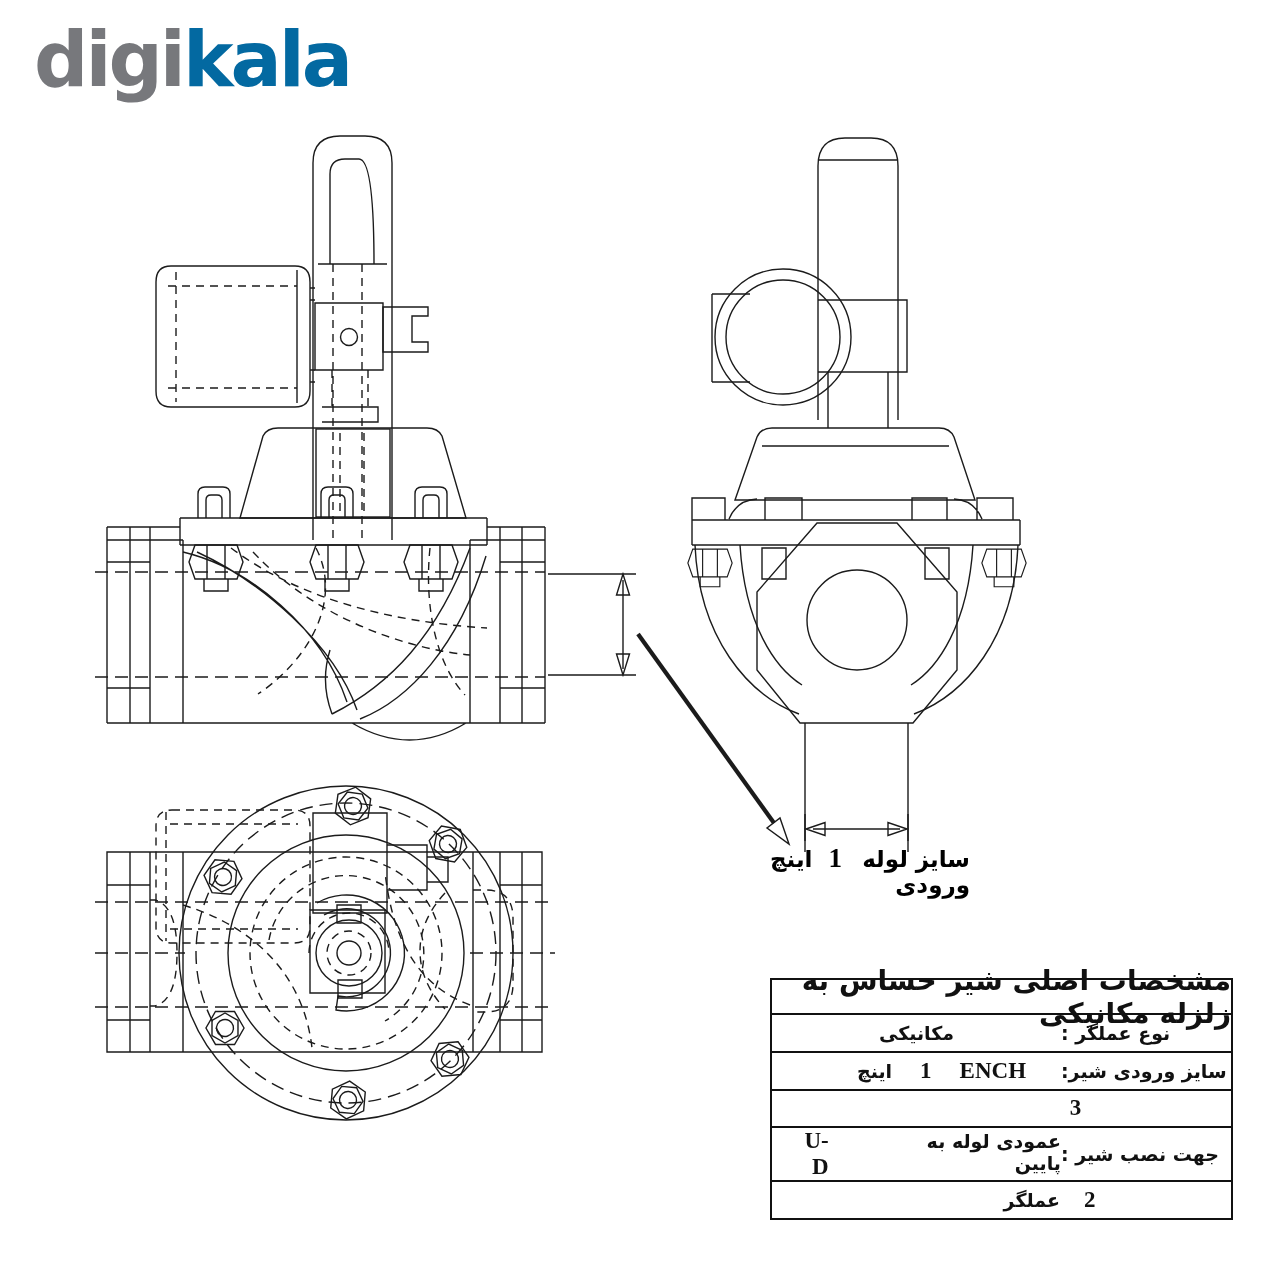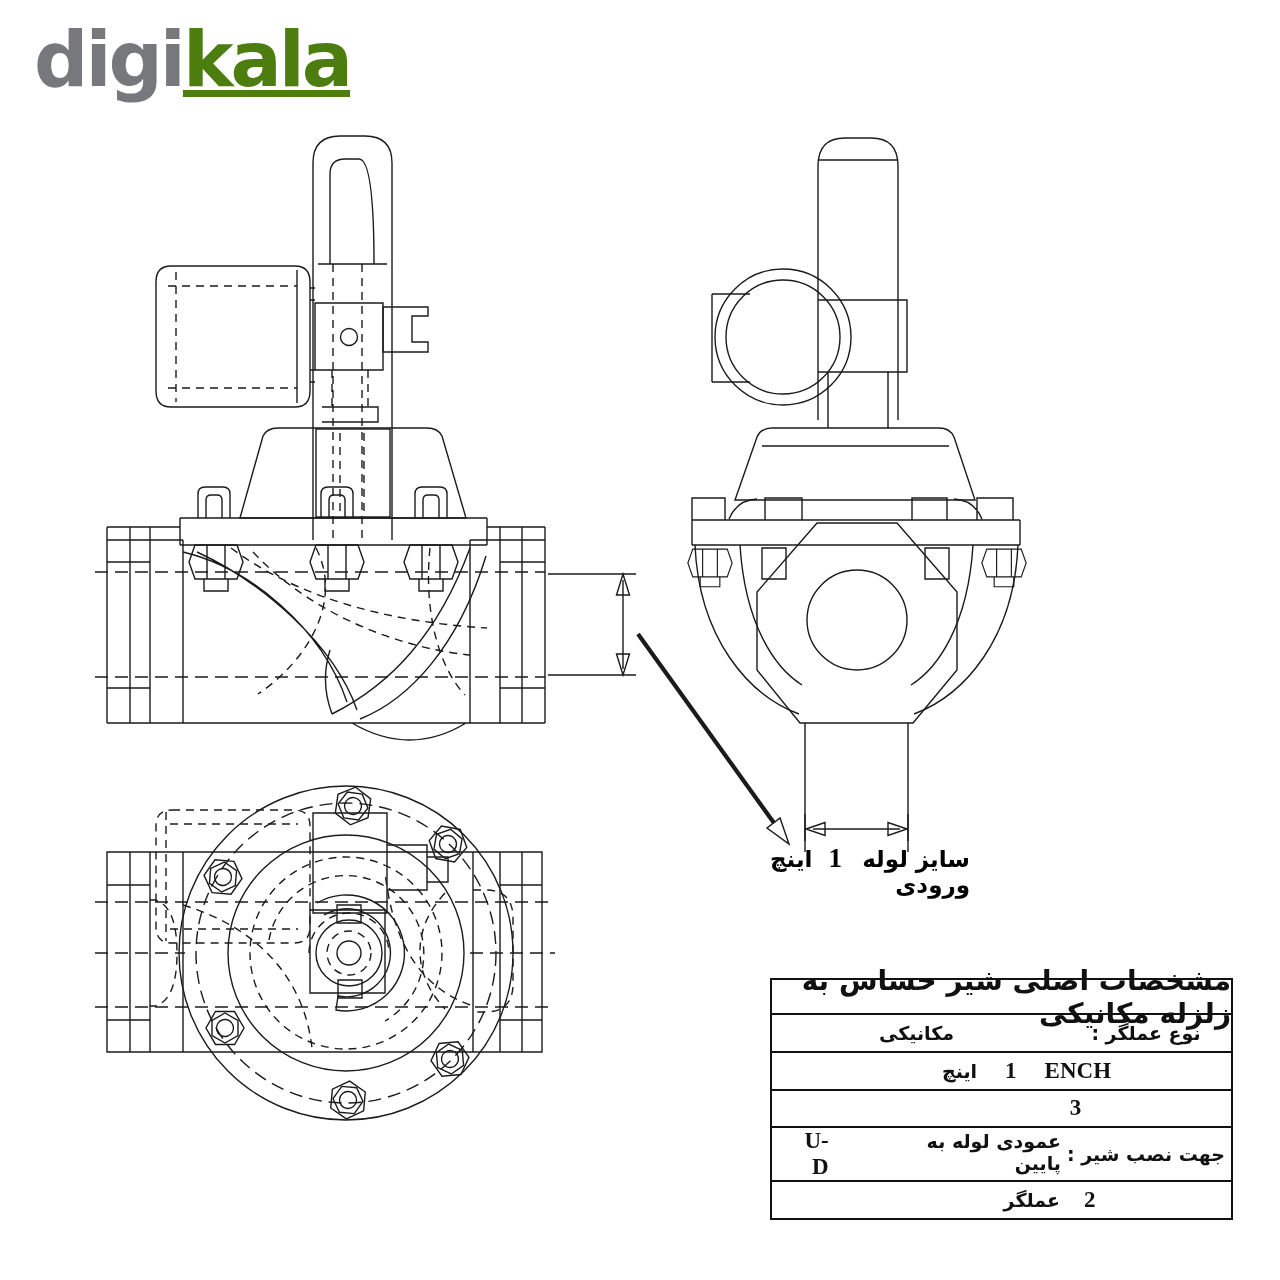--- a/index.html
+++ b/index.html
@@ -12,38 +12,38 @@
   .dash2{stroke-dasharray:8 6;stroke-width:1.2;}
   .thin{stroke-width:1.1;}
   .fillb{fill:#1b1b1b;stroke:none;}
   .white{fill:#ffffff;stroke:none;}
   .whitestroke{fill:#ffffff;stroke:#1b1b1b;}
 
   
   .logo{position:absolute;left:34px;top:22px;font-size:76px;font-weight:bold;
         letter-spacing:-3px;line-height:1;font-family:"DejaVu Sans",sans-serif;}
   .logo .digi{color:#77787c;margin-top:47px;}
-  .logo .kala{color:#4d7c0f;text-decoration:underline;}
+  .logo .kala{color:#0369a1;}
 
   
   .dim-label{position:absolute;left:770px;top:843px;width:200px;display:flex;
              justify-content:center;align-items:baseline;gap:16px;direction:rtl;
              font-weight:bold;font-size:23px;color:#000;}
   .dim-label .lat{font-family:"Liberation Serif","DejaVu Serif",serif;font-size:27px;}
 
   
   .spec-table{position:absolute;left:770px;top:978px;width:463px;height:242px;
               border:2.5px solid #111;box-sizing:border-box;direction:rtl;
               display:flex;flex-direction:column;background:#fff;}
   .t-header{height:33px;border-bottom:2px solid #111;display:flex;align-items:center;
             justify-content:center;font-weight:bold;font-size:28px;}
   .t-row{display:flex;align-items:center;border-bottom:2px solid #111;box-sizing:border-box;flex:1;}
   .t-row:last-child{border-bottom:none;}
   .t-label{width:170px;padding-right:0;box-sizing:border-box;font-weight:bold;font-size:19px;
-           text-align:center;flex-shrink:0;}
+           text-align:left;flex-shrink:0;}
   .t-vals{flex:1;display:flex;align-items:baseline;justify-content:center;font-weight:bold;
           font-size:19px;box-sizing:border-box;}
   .t-vals .lat{font-family:"Liberation Serif","DejaVu Serif",serif;font-size:23px;}
   .v1{}
   .v2{padding-left:50px;gap:28px;}
   .v3{padding-left:148px;}
   .v4{padding-left:16px;gap:46px;}
   .v5{padding-left:96px;gap:24px;}
 </style>
 </head>
@@ -180,20 +180,21 @@
     <div class="t-header">مشخصات اصلی شیر حساس به زلزله مکانیکی</div>
 
     <div class="t-row">
       <div class="t-label">نوع عملگر :</div>
       <div class="t-vals v1">
         <span class="fa">مکانیکی</span>
       </div>
     </div>
 
     <div class="t-row">
+      <div class="t-label">سایز ورودی شیر:</div>
       <div class="t-vals v2">
         <span class="lat">ENCH</span>
         <span class="lat">1</span>
         <span class="fa">اینچ</span>
       </div>
     </div>
 
     <div class="t-row">
       <div class="t-vals v3">
         <span class="lat">3</span>

